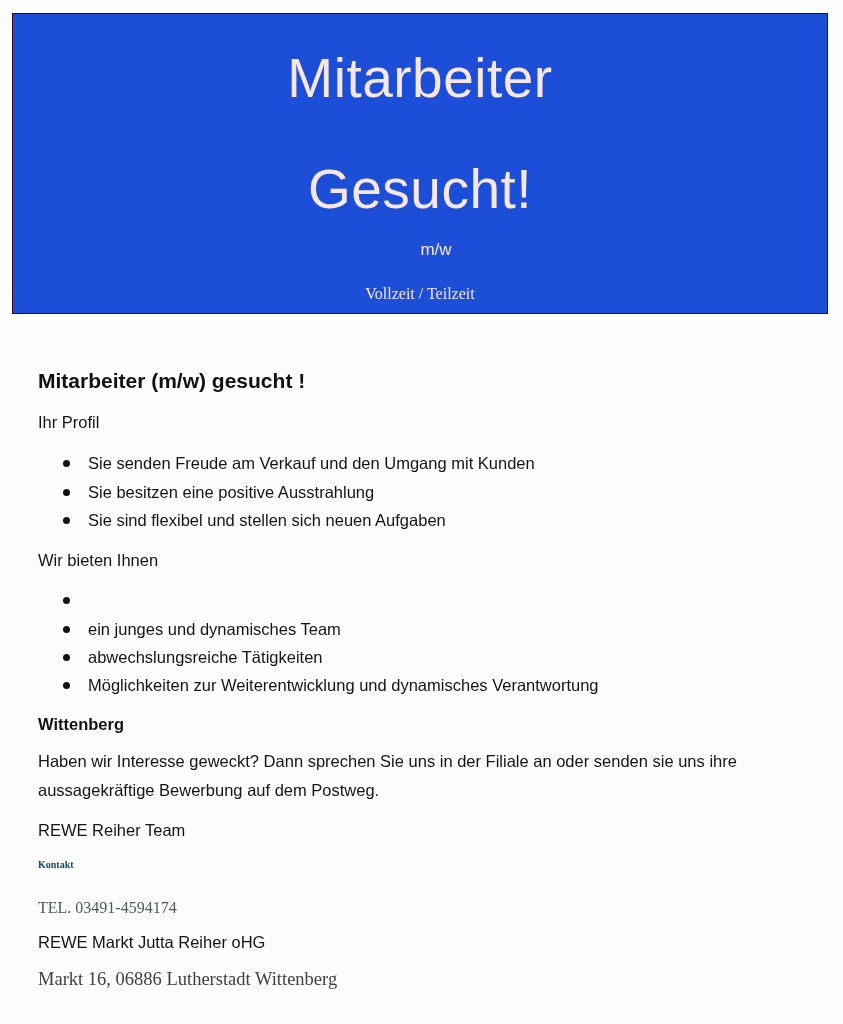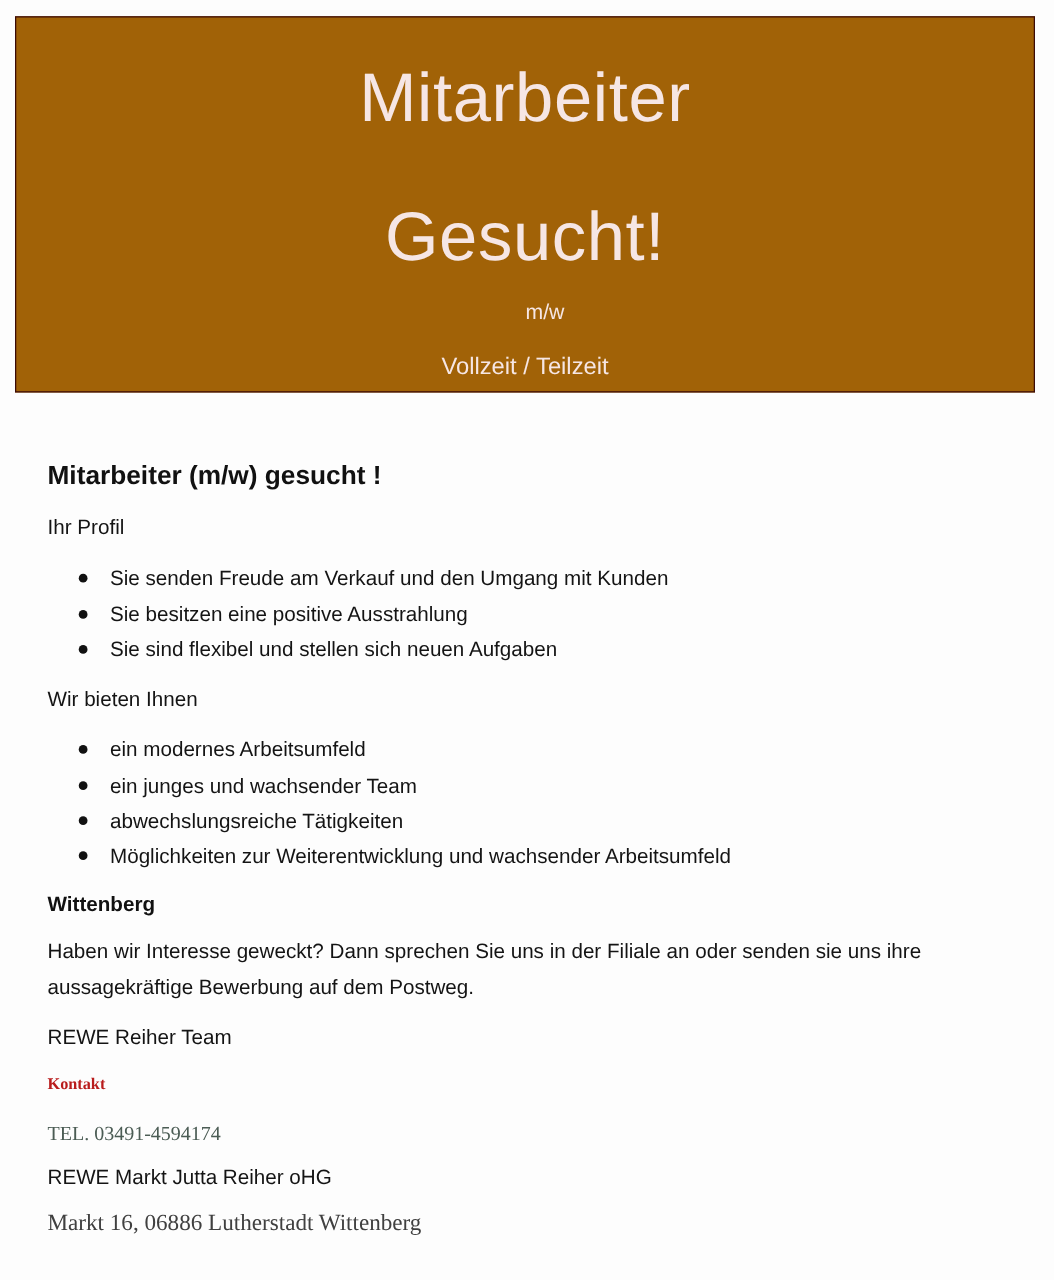--- a/index.html
+++ b/index.html
@@ -14,21 +14,21 @@
       overflow: hidden;
       font-family: "Liberation Sans", "DejaVu Sans", sans-serif;
       color: #111;
     }
     .banner {
       position: absolute;
       left: 12px;
       top: 13px;
       width: 816px;
       height: 301px;
-      background: #a16207;
+      background: #1d4ed8;
       border: 1px solid #3a0a08;
       box-sizing: border-box;
       text-align: center;
       color: #f6e6e4;
     }
     .banner-title-1 {
       position: absolute;
       left: 0; right: 0;
       top: 34px;
       font-size: 55px;
@@ -48,22 +48,23 @@
       left: 16px; right: 0;
       top: 226px;
       font-size: 17px;
       line-height: 20px;
       padding-left: 16px;
     }
     .banner-hours {
       position: absolute;
       left: 0; right: 0;
       top: 269px;
-      font-size: 19px;
+      font-size: 16px;
       line-height: 22px;
+      font-family: Liberation Serif, serif;
     }
     .content {
       position: absolute;
       left: 38px;
       top: 0;
       width: 780px;
     }
     .abs { position: absolute; white-space: nowrap; }
     .h1 {
       top: 369px;
@@ -101,22 +102,22 @@
     .para {
       font-size: 16.5px;
       line-height: 29px;
       color: #141414;
       white-space: normal;
       width: 770px;
     }
     .serif-bold {
       font-family: "Liberation Serif", "DejaVu Serif", serif;
       font-weight: bold;
-      font-size: 13px;
-      color: #b91c1c;
+      font-size: 10px;
+      color: #0c4a6e;
     }
     .serif {
       font-family: "Liberation Serif", "DejaVu Serif", serif;
       font-size: 16px;
       color: #4b5c54;
     }
     .serif-lg {
       font-family: "Liberation Serif", "DejaVu Serif", serif;
       font-size: 18.5px;
       color: #404040;
@@ -143,30 +144,30 @@
   <div class="bullet-row" style="top:483px;">
     <span class="bullet-dot"></span><span>Sie besitzen eine positive Ausstrahlung</span>
   </div>
   <div class="bullet-row" style="top:511px;">
     <span class="bullet-dot"></span><span>Sie sind flexibel und stellen sich neuen Aufgaben</span>
   </div>
 
   <div class="abs sect" style="top:551px;">Wir bieten Ihnen</div>
 
   <div class="bullet-row" style="top:591px;">
-    <span class="bullet-dot"></span><span>ein modernes Arbeitsumfeld</span>
+    <span class="bullet-dot"></span>
   </div>
   <div class="bullet-row" style="top:620px;">
-    <span class="bullet-dot"></span><span>ein junges und wachsender Team</span>
+    <span class="bullet-dot"></span><span>ein junges und dynamisches Team</span>
   </div>
   <div class="bullet-row" style="top:648px;">
     <span class="bullet-dot"></span><span>abwechslungsreiche Tätigkeiten</span>
   </div>
   <div class="bullet-row" style="top:676px;">
-    <span class="bullet-dot"></span><span>Möglichkeiten zur Weiterentwicklung und wachsender Arbeitsumfeld</span>
+    <span class="bullet-dot"></span><span>Möglichkeiten zur Weiterentwicklung und dynamisches Verantwortung</span>
   </div>
 
   <div class="abs bold-sect" style="top:715px;">Wittenberg</div>
 
   <div class="abs para" style="top:747px;">Haben wir Interesse geweckt? Dann sprechen Sie uns in der Filiale an oder senden sie uns ihre aussagekräftige Bewerbung auf dem Postweg.</div>
 
   <div class="abs sect" style="top:821px;">REWE Reiher Team</div>
 
   <div class="abs serif-bold" style="top:859px;">Kontakt</div>
 

